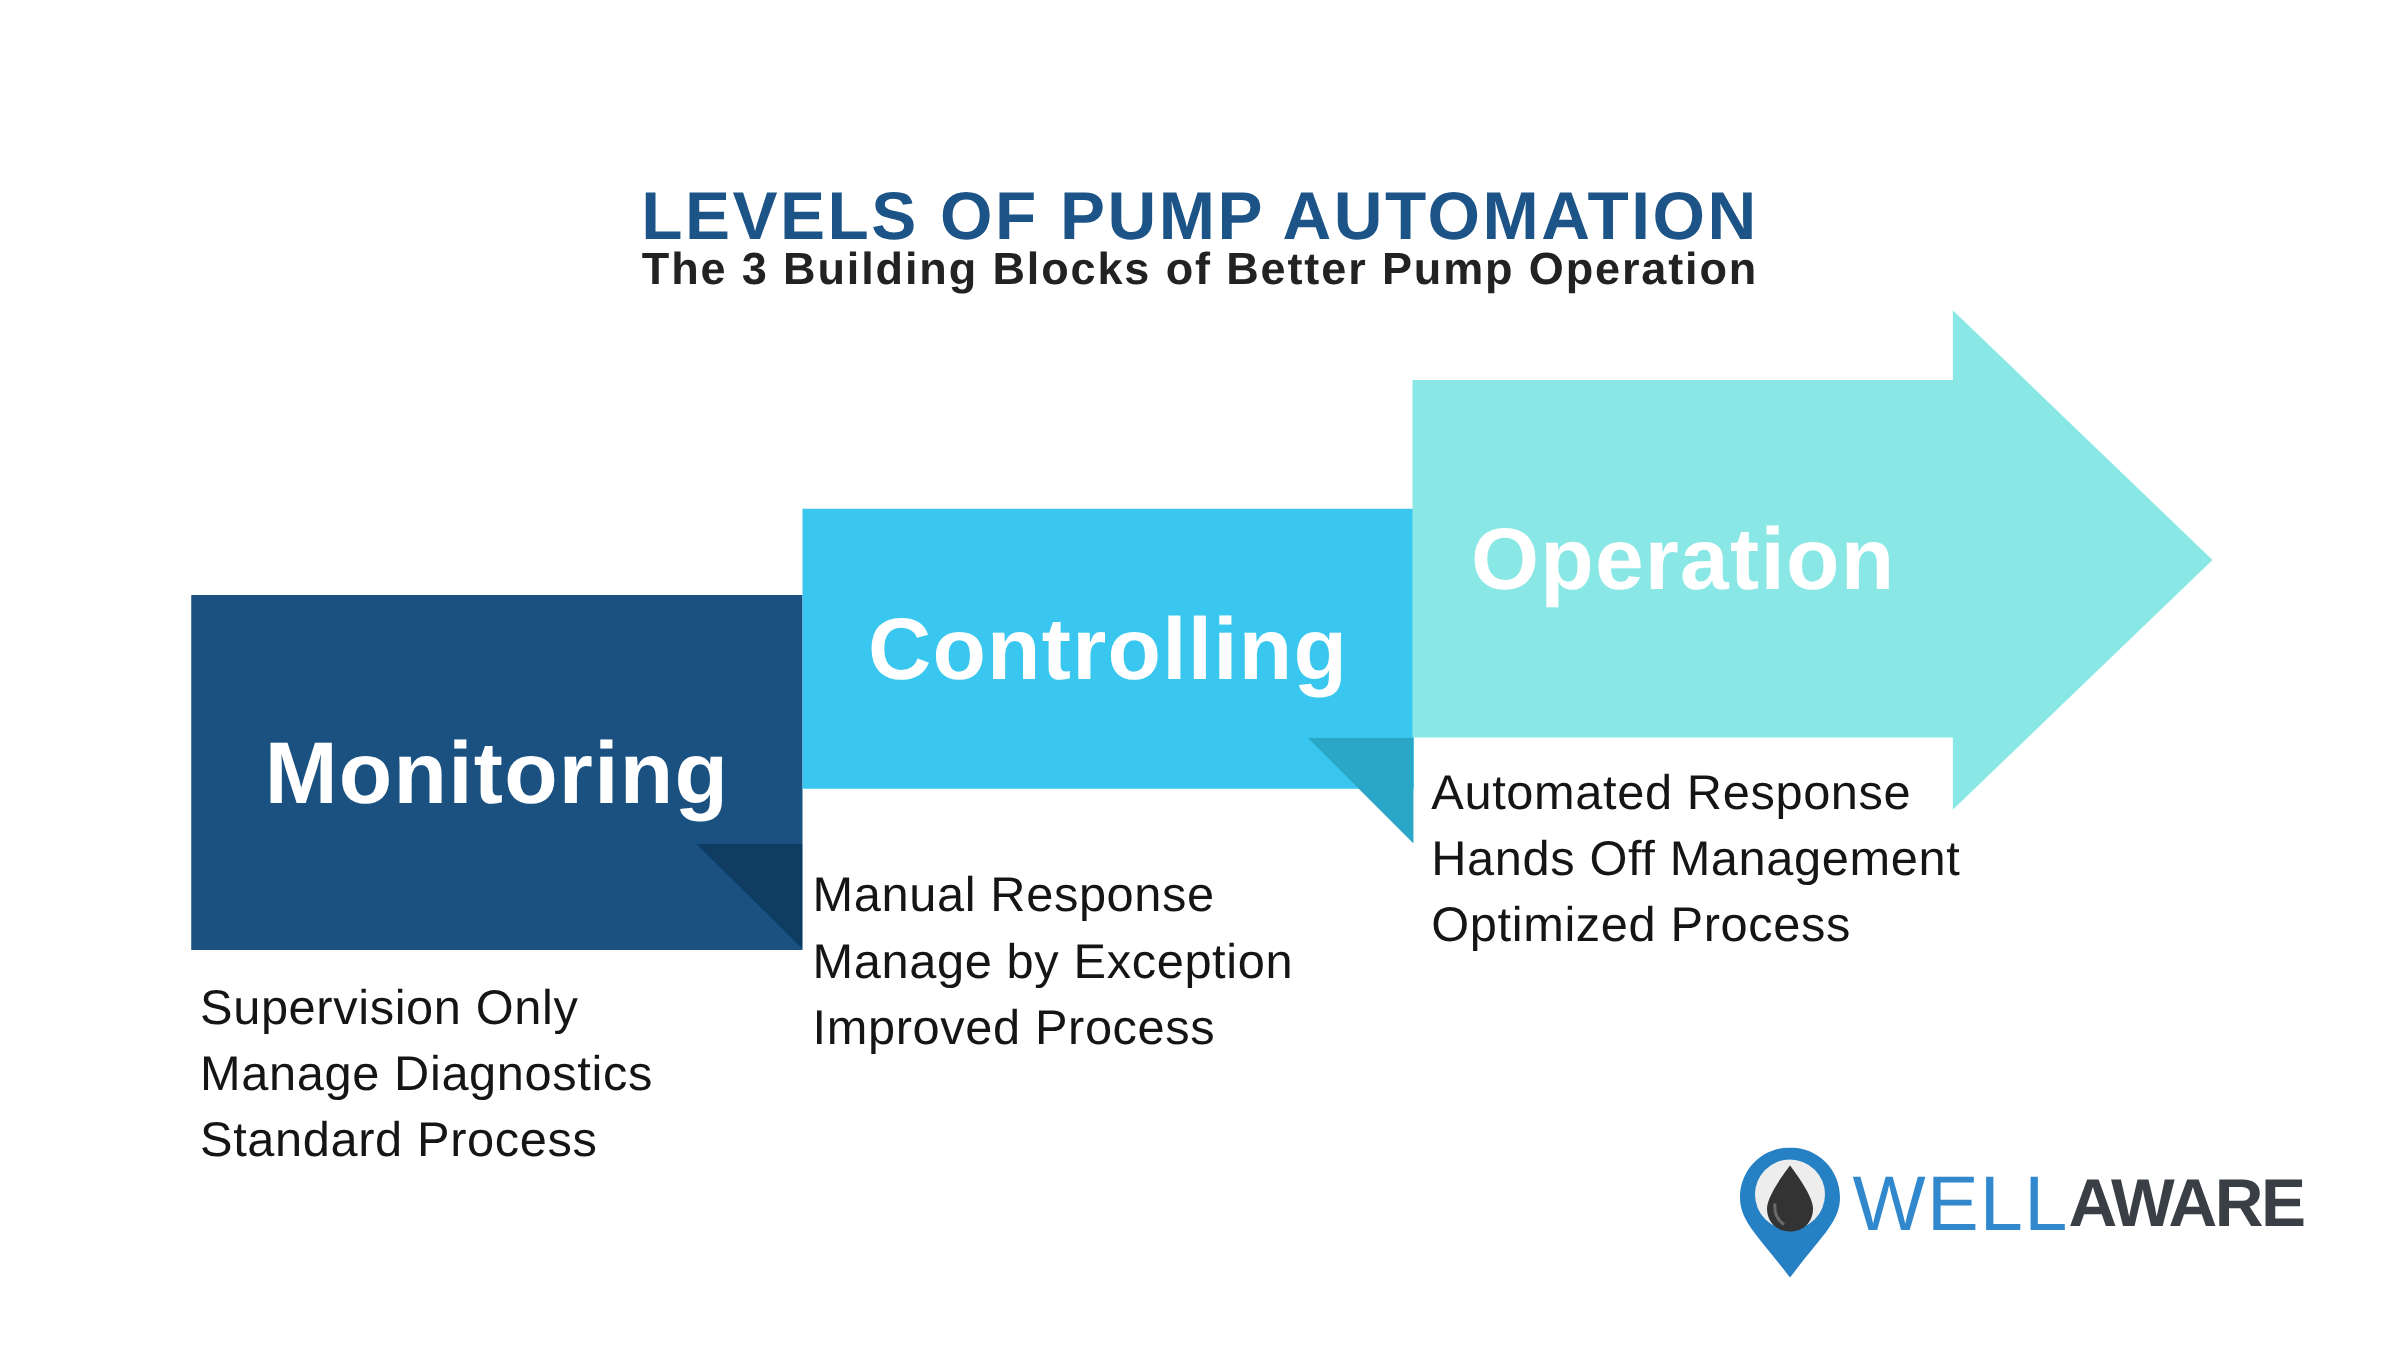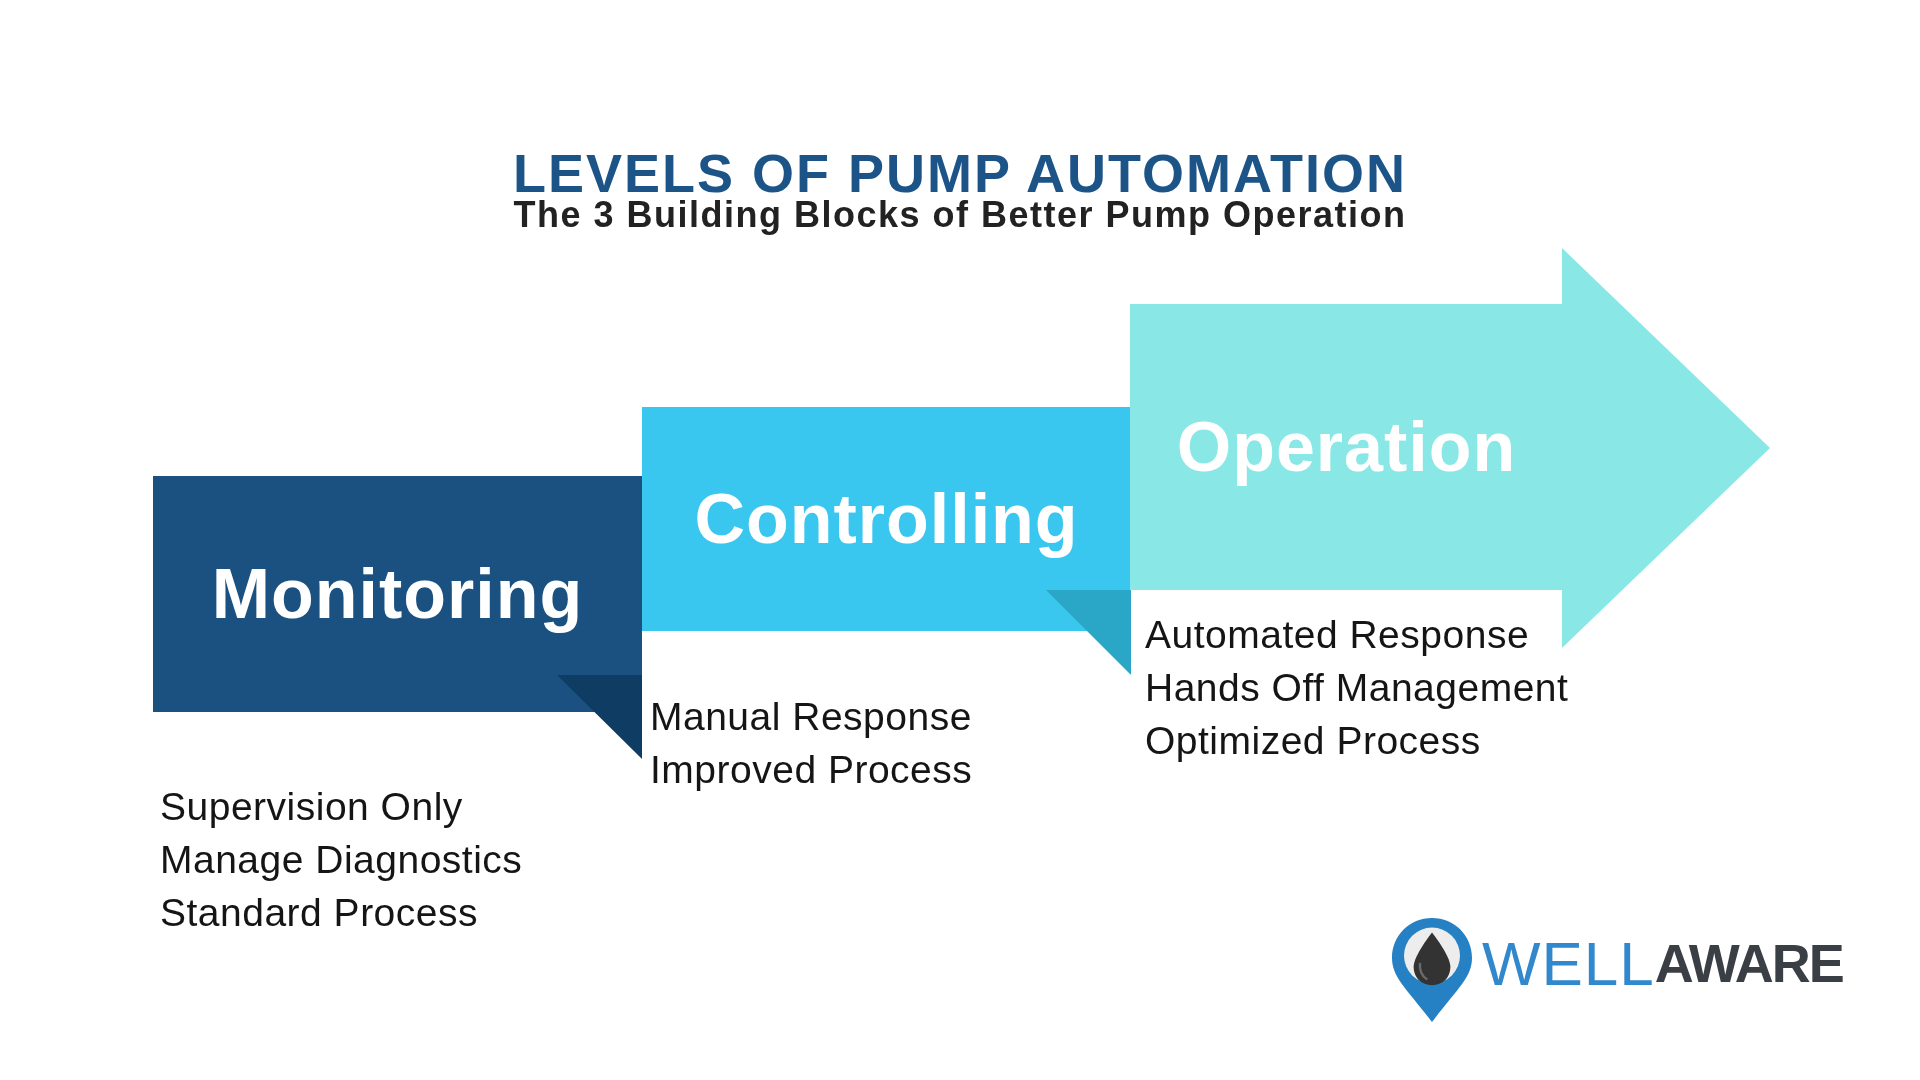--- a/index.html
+++ b/index.html
@@ -14,21 +14,21 @@
   }
   .subtitle{
     position:absolute;left:0;top:194px;width:1920px;text-align:center;
     font-size:36px;font-weight:600;letter-spacing:1.5px;color:#222222;
   }
   
   .block{
     position:absolute;display:flex;align-items:center;justify-content:center;
     color:#ffffff;font-weight:700;font-size:70px;letter-spacing:1px;
   }
-  .block-monitoring{left:153px;top:476px;width:489px;height:236px;}
+  .block-monitoring{left:153px;top:476px;width:489px;height:284px;}
   .block-controlling{left:642px;top:407px;width:489px;height:224px;}
   .block-automating{left:1130px;top:304px;width:433px;height:286px;}
   .arrow-head{
     position:absolute;left:1562px;top:248px;width:208px;height:400px;
     clip-path:polygon(0 0,100% 50%,0 100%);
   }
   .fold{position:absolute;clip-path:polygon(0 0,100% 0,100% 100%);}
   .fold-monitoring{left:557px;top:675px;width:85px;height:84px;}
   .fold-controlling{left:1046px;top:590px;width:85px;height:85px;}
   
@@ -66,20 +66,21 @@
     <div>Manage Diagnostics</div>
     <div>Standard Process</div>
   </div>
 
   <div class="block block-controlling" style="background: rgb(58, 199, 239);">
     <span>Controlling</span>
   </div>
   <div class="fold fold-controlling" style="background: rgb(42, 166, 198);"></div>
   <div class="list list-controlling">
     <div>Manual Response</div>
+    <div>Manage by Exception</div>
     <div>Improved Process</div>
   </div>
 
   <div class="block block-automating" style="background: rgb(137, 232, 229);">
     <span>Operation</span>
   </div>
   <div class="arrow-head" style="background: rgb(137, 232, 229);"></div>
   <div class="list list-automating">
     <div>Automated Response</div>
     <div>Hands Off Management</div>

